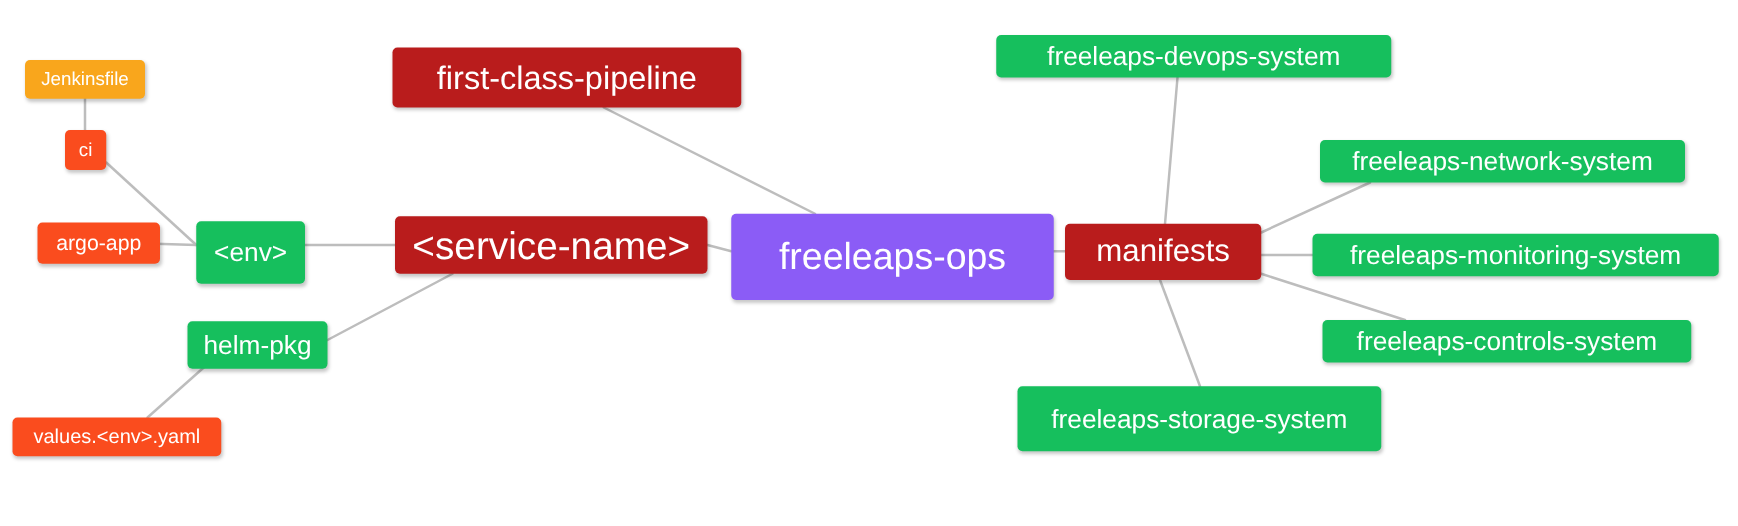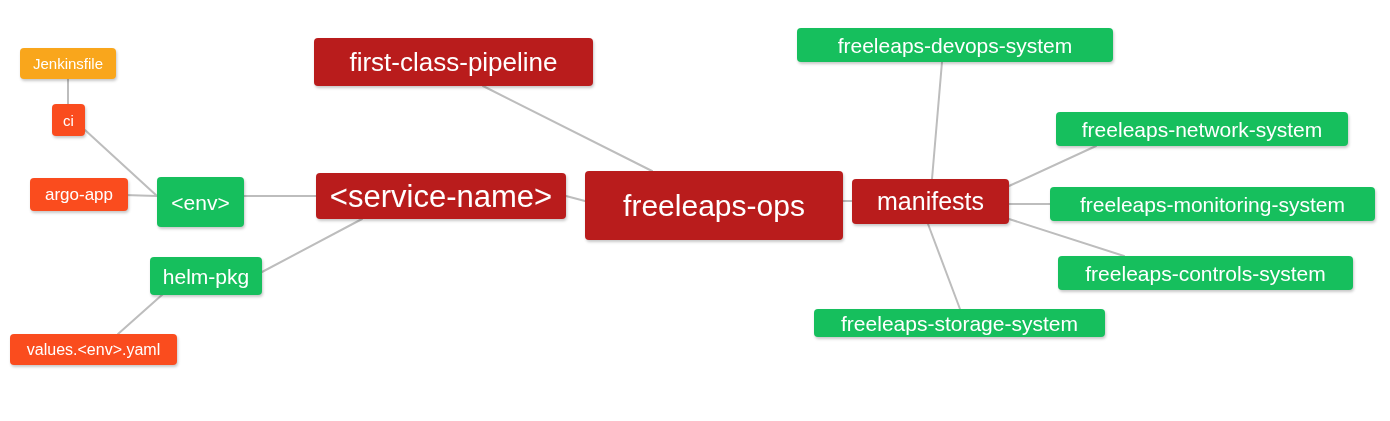--- a/index.html
+++ b/index.html
@@ -34,21 +34,21 @@
     align-items: center;
     justify-content: center;
     color: #ffffff;
     border-radius: 4px;
     white-space: nowrap;
     line-height: 1;
     box-shadow: 1px 2px 3px rgba(0,0,0,0.22);
     padding: 0 10px;
     user-select: none;
   }
-  .node-root  { background: #b91c1c; }
+  .node-root  { background: #8b5cf6; }
   .node-blue  { background: #b91c1c; }
   .node-green { background: #16bf5d; }
   .node-red   { background: #fa4c1e; }
   .node-orange{ background: #f9a61c; }
 </style>
 </head>
 <body>
 
 <div id="canvas">
   <svg id="edges" width="1390" height="421" viewBox="0 0 1390 421">
@@ -75,15 +75,15 @@
       <div class="node node-green" style="left: 157px; top: 177px; width: 87px; height: 50px; font-size: 21px;">&lt;env&gt;</div>
       <div class="node node-green" style="left: 150px; top: 257px; width: 112px; height: 38px; font-size: 21px;">helm-pkg</div>
       <div class="node node-orange" style="left: 20px; top: 26px; width: 96px; height: 31px; font-size: 15px; margin-top: 22px;">Jenkinsfile</div>
       <div class="node node-red" style="left: 52px; top: 104px; width: 33px; height: 32px; font-size: 15px;">ci</div>
       <div class="node node-red" style="left: 30px; top: 178px; width: 98px; height: 33px; font-size: 17px;">argo-app</div>
       <div class="node node-red" style="left: 10px; top: 334px; width: 167px; height: 31px; font-size: 16px; text-align: center;">values.&lt;env&gt;.yaml</div>
       <div class="node node-green" style="left: 797px; top: 28px; width: 316px; height: 34px; font-size: 21px;">freeleaps-devops-system</div>
       <div class="node node-green" style="left: 1056px; top: 112px; width: 292px; height: 34px; font-size: 21px;">freeleaps-network-system</div>
       <div class="node node-green" style="left: 1050px; top: 187px; width: 325px; height: 34px; font-size: 21px;">freeleaps-monitoring-system</div>
       <div class="node node-green" style="left: 1058px; top: 256px; width: 295px; height: 34px; font-size: 21px;">freeleaps-controls-system</div>
-      <div class="node node-green" style="left: 814px; top: 309px; width: 291px; height: 28px; font-size: 21px;">freeleaps-storage-system</div>
+      <div class="node node-green" style="left: 814px; top: 309px; width: 291px; height: 52px; font-size: 21px;">freeleaps-storage-system</div>
     </div>
 </div>
 
 </body></html>

